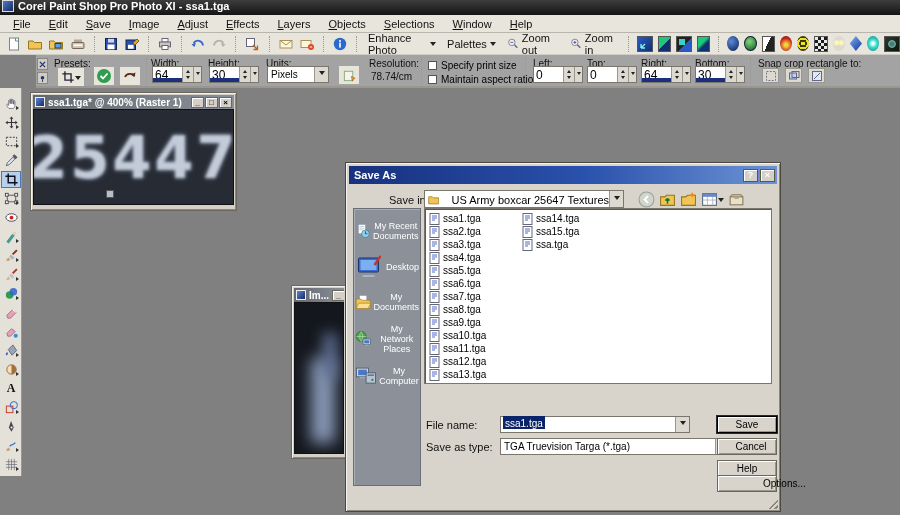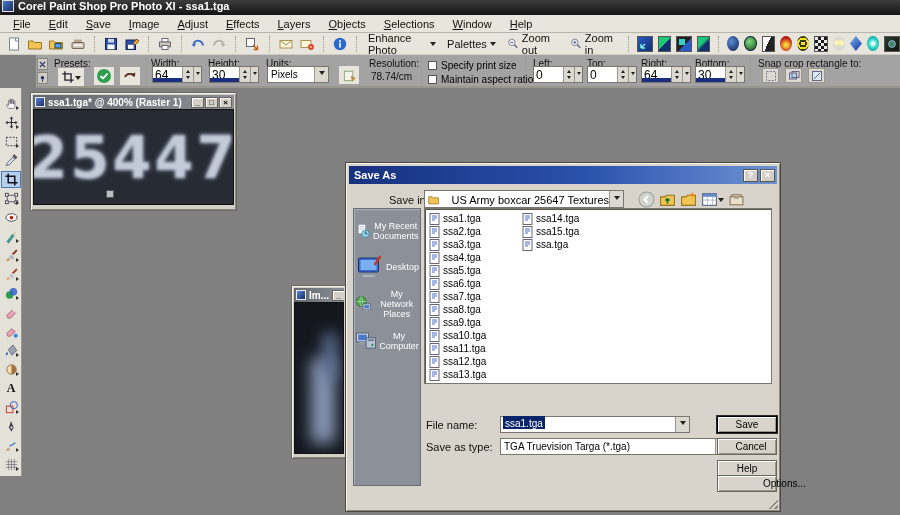--- a/index.html
+++ b/index.html
@@ -668,20 +668,28 @@
             <rect x="3" y="4" width="20" height="14" rx="1" fill="#3a6ad4" stroke="#1c3468"></rect>
             <rect x="5" y="6" width="16" height="10" fill="#7ab0f0"></rect>
             <path d="M25 2l-6 9" stroke="#c23828" stroke-width="2.4"></path>
             <rect x="10" y="19" width="6" height="2" fill="#8a94a4"></rect>
             <rect x="7" y="21" width="12" height="2" fill="#aab4c0"></rect>
           </svg>
         <span>Desktop</span>
       </div>
       <div class="place">
         <svg width="30" height="26" viewBox="0 0 28 26">
+            <rect x="8" y="2" width="12" height="10" fill="#fff" stroke="#99a"></rect>
+            <path d="M2 24V8h8l2 2h14v14z" fill="#f2c455" stroke="#97761e"></path>
+            <path d="M2 24l4.5-9H27l-4.5 9z" fill="#fadf96" stroke="#97761e"></path>
+          </svg>
+        <span>My Documents</span>
+      </div>
+      <div class="place">
+        <svg width="30" height="26" viewBox="0 0 28 26">
             <circle cx="10" cy="9" r="8" fill="#4aa84a" stroke="#1a5a1a"></circle>
             <path d="M2 9h16M10 1c-3 3-3 13 0 16M10 1c3 3 3 13 0 16" fill="none" stroke="#cfe8c8" stroke-width=".9"></path>
             <rect x="13" y="13" width="12" height="9" fill="#cdd5e8" stroke="#456"></rect>
             <rect x="15" y="15" width="8" height="5" fill="#4a78c8"></rect>
             <rect x="16" y="22" width="6" height="2" fill="#9aa4b4"></rect>
           </svg>
         <span>My Network Places</span>
       </div>
       <div class="place">
         <svg width="30" height="26" viewBox="0 0 28 26">

